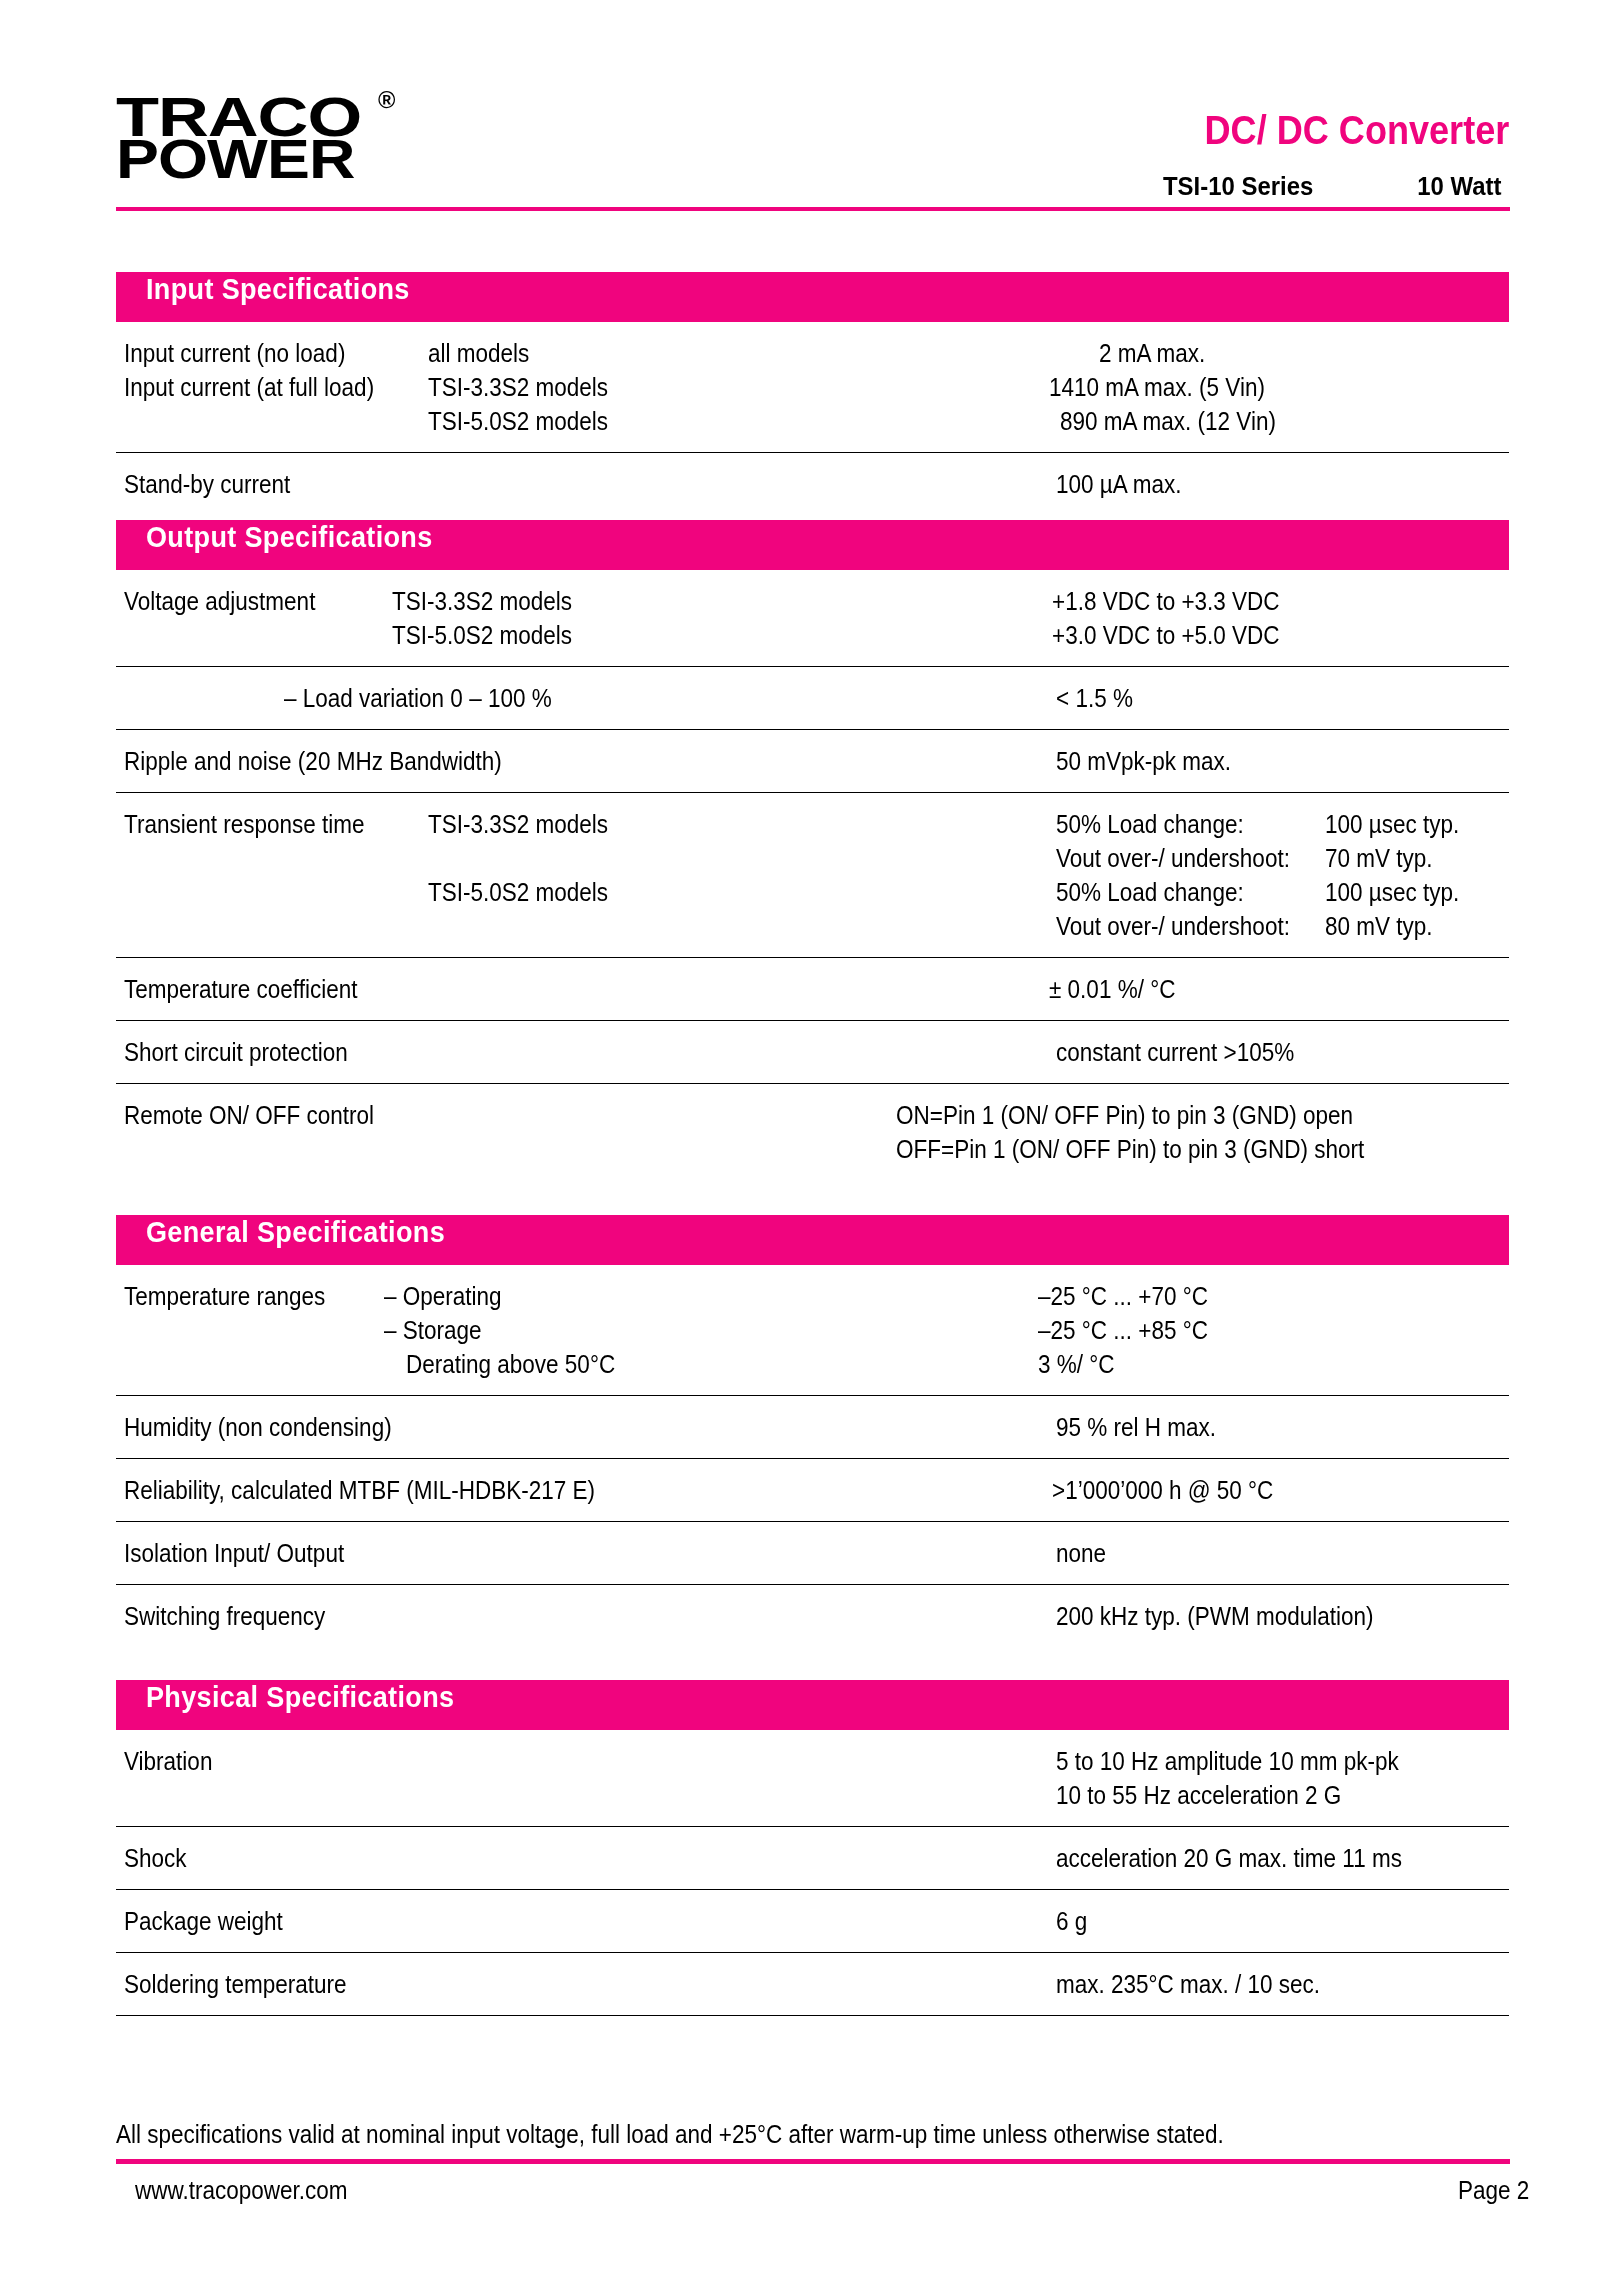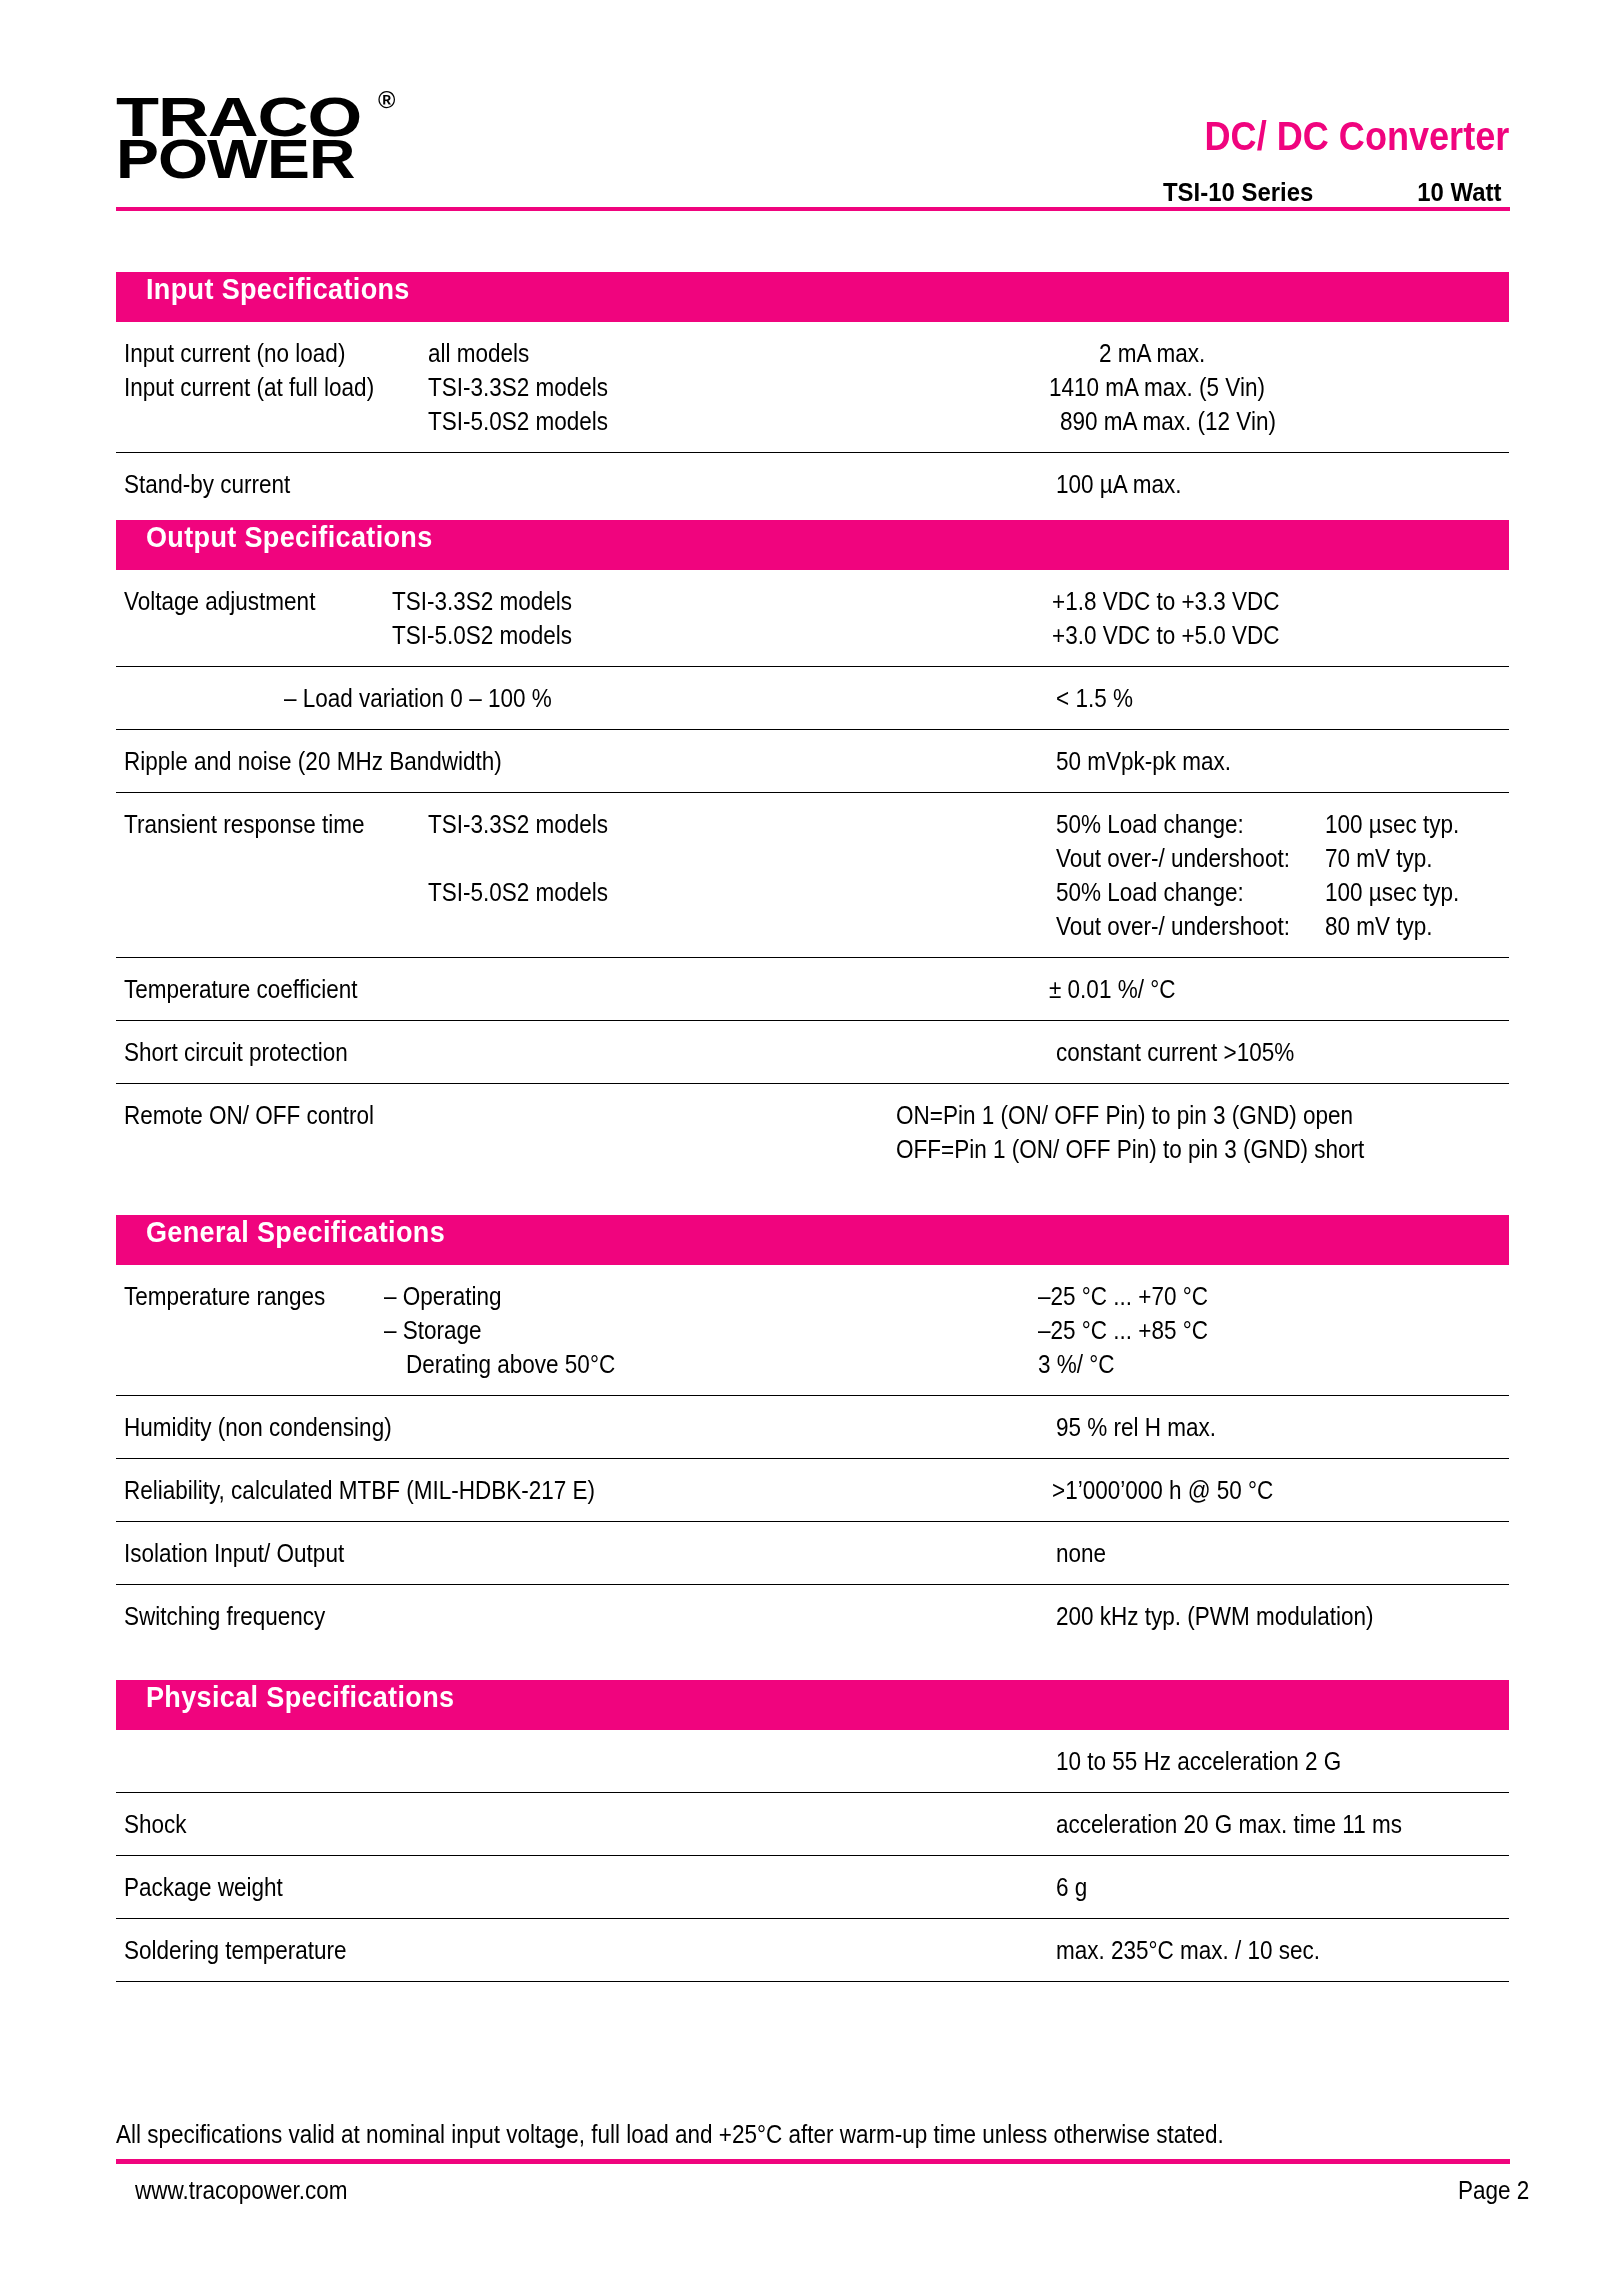--- a/index.html
+++ b/index.html
@@ -13,21 +13,21 @@
   .page { position:absolute; inset:0; background:#fff; overflow:hidden;padding-left:32px; }
 
   
   .logo { position:absolute; left:116px; top:96px; }
   .logo-line { display:block; font-weight:bold; font-size:55px; line-height:42px;
                letter-spacing:-0.8px; transform-origin:0 0; white-space:nowrap; }
   .logo-line.l1 { transform:scaleX(1.28); }
   .logo-line.l2 { transform:scaleX(1.17); }
   .logo .reg { position:absolute; left:262px; top:-9.4px; font-size:23.6px; font-weight:bold; }
 
-  .title-block { position:absolute; right:113px; top:116px; text-align:left; }
+  .title-block { position:absolute; right:113px; top:110px; text-align:left; }
   .doc-title { color:var(--accent); font-weight:bold; font-size:41px; line-height:1;
                transform:scaleX(0.88); transform-origin:100% 0; white-space:nowrap; }
   .doc-subtitle { display:flex; justify-content:space-between; width:339px;
                   margin-top:20.4px; font-weight:bold; font-size:26px; }
   .doc-subtitle span { display:inline-block; white-space:nowrap; }
   .doc-subtitle .series { transform:scaleX(0.92); transform-origin:0 0; }
   .doc-subtitle .watt   { transform:scaleX(0.92); transform-origin:100% 0; }
 
   .rule { position:absolute; left:116px; width:1394px; background:var(--accent); }
   .rule.header { top:207px; height:3.9px; }
@@ -219,20 +219,24 @@
             <span class="seg" style="left: 940px;">200 kHz typ. (PWM modulation)</span>
           </div>
         </div>
       </section>
       <section class="spec-section" style="top: 1680px;">
         <div class="section-bar">
           <span>Physical Specifications</span>
         </div>
         <div class="spec-row divided">
           <div class="spec-line">
+            <span class="seg" style="left: 7.9px;">Vibration</span>
+            <span class="seg" style="left: 940px;">5 to 10 Hz amplitude 10 mm pk-pk</span>
+          </div>
+          <div class="spec-line">
             <span class="seg" style="left: 940px;">10 to 55 Hz acceleration 2 G</span>
           </div>
         </div>
         <div class="spec-row divided">
           <div class="spec-line">
             <span class="seg" style="left: 7.9px;">Shock</span>
             <span class="seg" style="left: 940px;">acceleration 20 G max. time 11 ms</span>
           </div>
         </div>
         <div class="spec-row divided">

